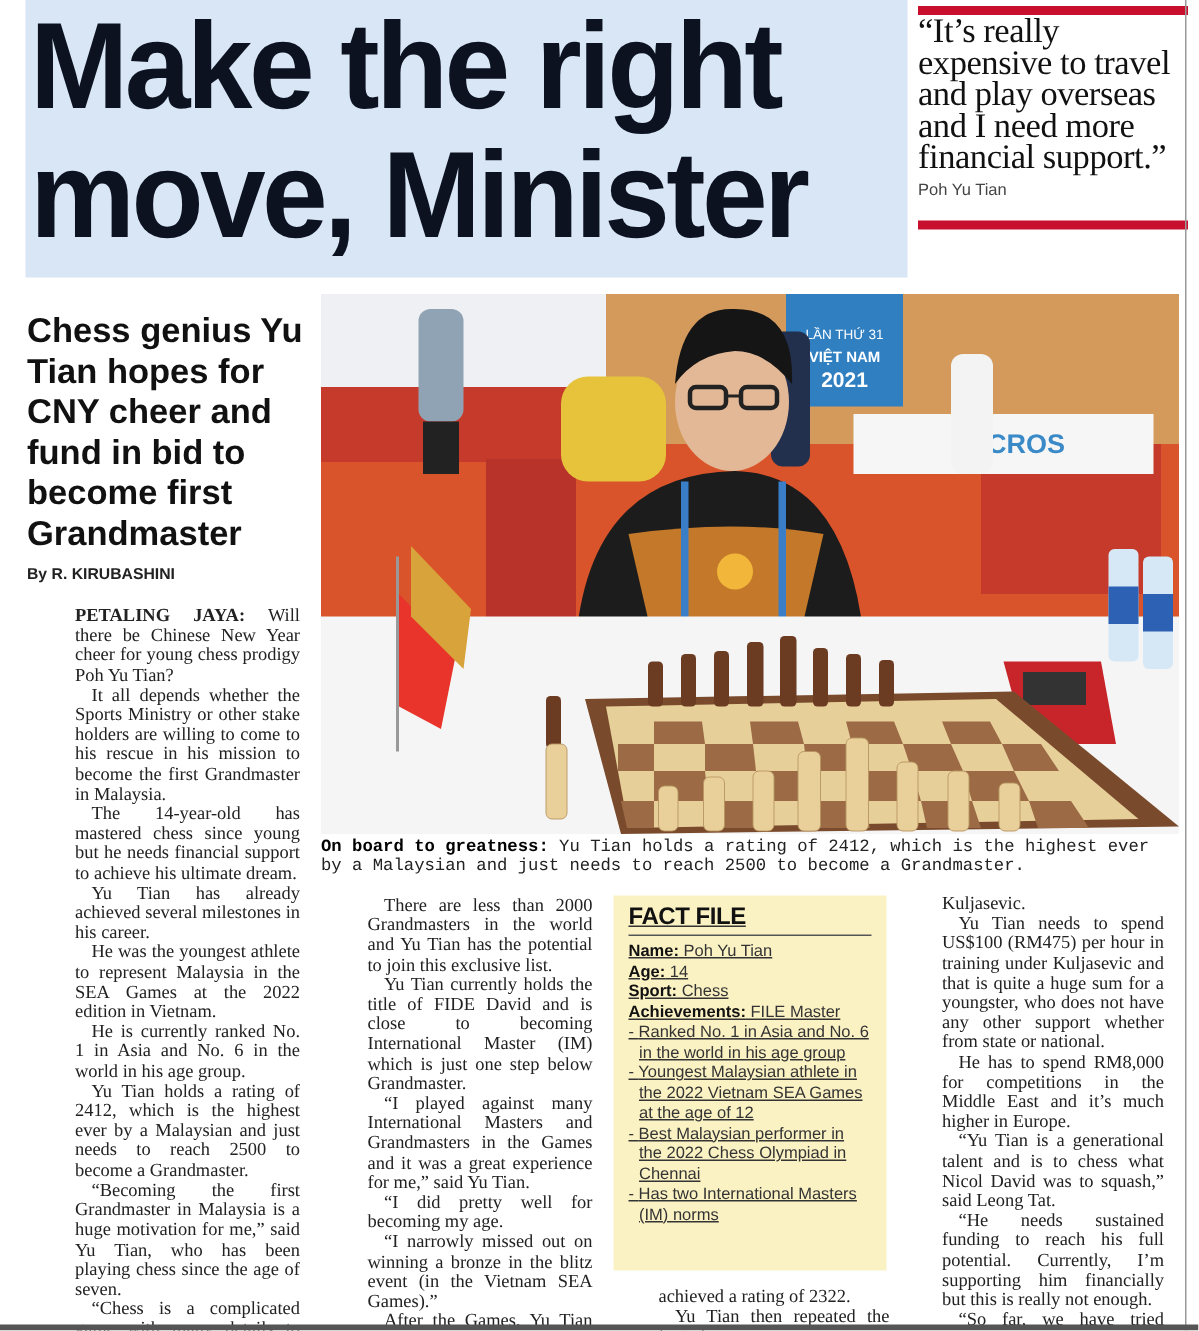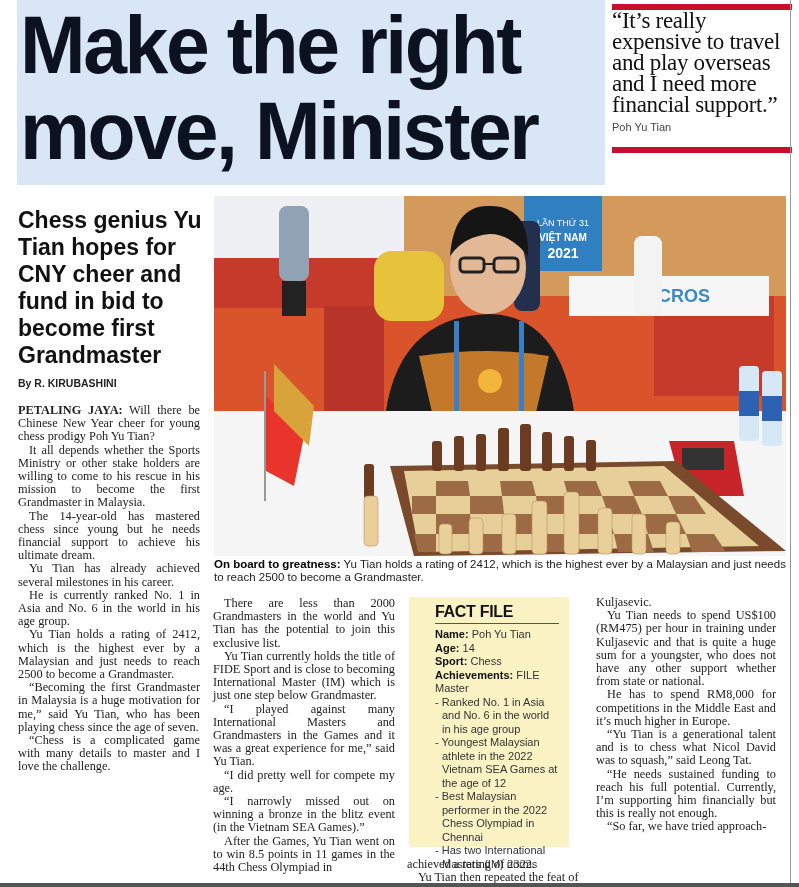--- a/index.html
+++ b/index.html
@@ -39,44 +39,44 @@
   .byline {
     position: absolute; left: 18px; top: 377px;
     font-family: "Liberation Sans", sans-serif; font-weight: bold; font-size: 10.5px; color: #222;
   }
 
   
   .col {
     position: absolute; font-family: "Liberation Serif", serif; font-size: 12.3px;
     line-height: 13.2px; text-align: justify; color: #222;
   }
-  .col p { text-indent: 11px; hyphens: manual; }
+  .col p { text-indent: 11px; hyphens: manual; margin-left: 32px; }
   .col p.noindent { text-indent: 0; }
   .col .dateline { font-weight: bold; }
   .col1 { left: 18px; top: 404px; width: 182px; }
   .col2 { left: 213px; top: 597px; width: 182px; }
   .col3 { left: 407px; top: 858px; width: 186px; }
   .col4 { left: 596px; top: 596px; width: 180px; }
 
   
   .photo {
     position: absolute; left: 214px; top: 196px; width: 572px; height: 360px; overflow: hidden;
     background: #fdba74;
   }
   .caption {
     position: absolute; left: 214px; top: 558px; width: 572px;
-    font-family: Liberation Sans, sans-serif; font-size: 11.5px; line-height: 13px; color: #222;
+    font-family: Liberation Mono, monospace; font-size: 11.5px; line-height: 13px; color: #222;
   }
   .caption b { color: #000; }
 
   
   .factfile {
-    position: absolute; left: 409px; top: 597px; width: 160px; height: 250px;
-    background: #fbf2c4; padding: 6px 10px 0 26px;
-    font-family: "Liberation Sans", sans-serif; font-size: 11px; line-height: 13.5px; color: #333;
+    position: absolute; left: 409px; top: 597px; width: 182px; height: 250px;
+    background: #fbf2c4; padding: 6px 10px 0 10px;
+    font-family: "Liberation Sans", sans-serif; font-size: 11px; line-height: 13.5px; color: #333; text-decoration: underline;
   }
   .ff-title { font-weight: 900; font-size: 16px; line-height: 18px; color: #111; border-bottom: 1px solid #555; padding-bottom: 2px; margin-bottom: 4px; letter-spacing: -0.3px; }
   .ff-row b { color: #111; }
   .ff-list { list-style: none; }
   .ff-list li { padding-left: 7px; text-indent: -7px; }
   .ff-list li::before { content: "- "; }
 
   .bottom-bar { position: absolute; left: 0; top: 883px; width: 799px; height: 4px; background: #555; }
 </style>
 </head>
@@ -205,31 +205,32 @@
 
 <div class="caption">
   <b>On board to greatness:</b><span> Yu Tian holds a rating of 2412, which is the highest ever by a Malaysian and just needs to reach 2500 to become a Grandmaster.</span>
 </div>
 
 <div class="col col1">
   <p class="noindent"><span class="dateline">PETALING JAYA:</span><span> Will there be Chinese New Year cheer for young chess prodigy Poh Yu Tian?</span></p>
   <p>It all depends whether the Sports Ministry or other stake holders are willing to come to his rescue in his mission to become the first Grandmaster in Malaysia.</p>
   <p>The 14-year-old has mastered chess since young but he needs financial support to achieve his ultimate dream.</p>
   <p>Yu Tian has already achieved several milestones in his career.</p>
+  <p>He was the youngest athlete to represent Malaysia in the SEA Games at the 2022 edition in Vietnam.</p>
   <p>He is currently ranked No. 1 in Asia and No. 6 in the world in his age group.</p>
   <p>Yu Tian holds a rating of 2412, which is the highest ever by a Malaysian and just needs to reach 2500 to become a Grandmaster.</p>
   <p>“Becoming the first Grandmaster in Malaysia is a huge motivation for me,” said Yu Tian, who has been playing chess since the age of seven.</p>
   <p>“Chess is a complicated game with many details to master and I love the challenge.</p>
 </div>
 
 <div class="col col2">
   <p>There are less than 2000 Grandmasters in the world and Yu Tian has the potential to join this exclusive list.</p>
-  <p>Yu Tian currently holds the title of FIDE Sport and is close to becoming International Master (IM) which is just one step below Grandmaster.</p>
+  <p>Yu Tian currently holds the title of FIDE David and is close to becoming International Master (IM) which is just one step below Grandmaster.</p>
   <p>“I played against many International Masters and Grandmasters in the Games and it was a great experience for me,” said Yu Tian.</p>
-  <p>“I did pretty well for compete my age.</p>
+  <p>“I did pretty well for becoming my age.</p>
   <p>“I narrowly missed out on winning a bronze in the blitz event (in the Vietnam SEA Games).”</p>
   <p>After the Games, Yu Tian went on to win 8.5 points in 11 games in the 44th Chess Olympiad in</p>
 </div>
 
 <div class="factfile">
   <div class="ff-title">FACT FILE</div>
   <div class="ff-row"><b>Name:</b><span> Poh Yu Tian</span></div>
   <div class="ff-row"><b>Age:</b><span> 14</span></div>
   <div class="ff-row"><b>Sport:</b><span> Chess</span></div>
   <div class="ff-row"><b>Achievements:</b><span> FILE Master</span></div>

